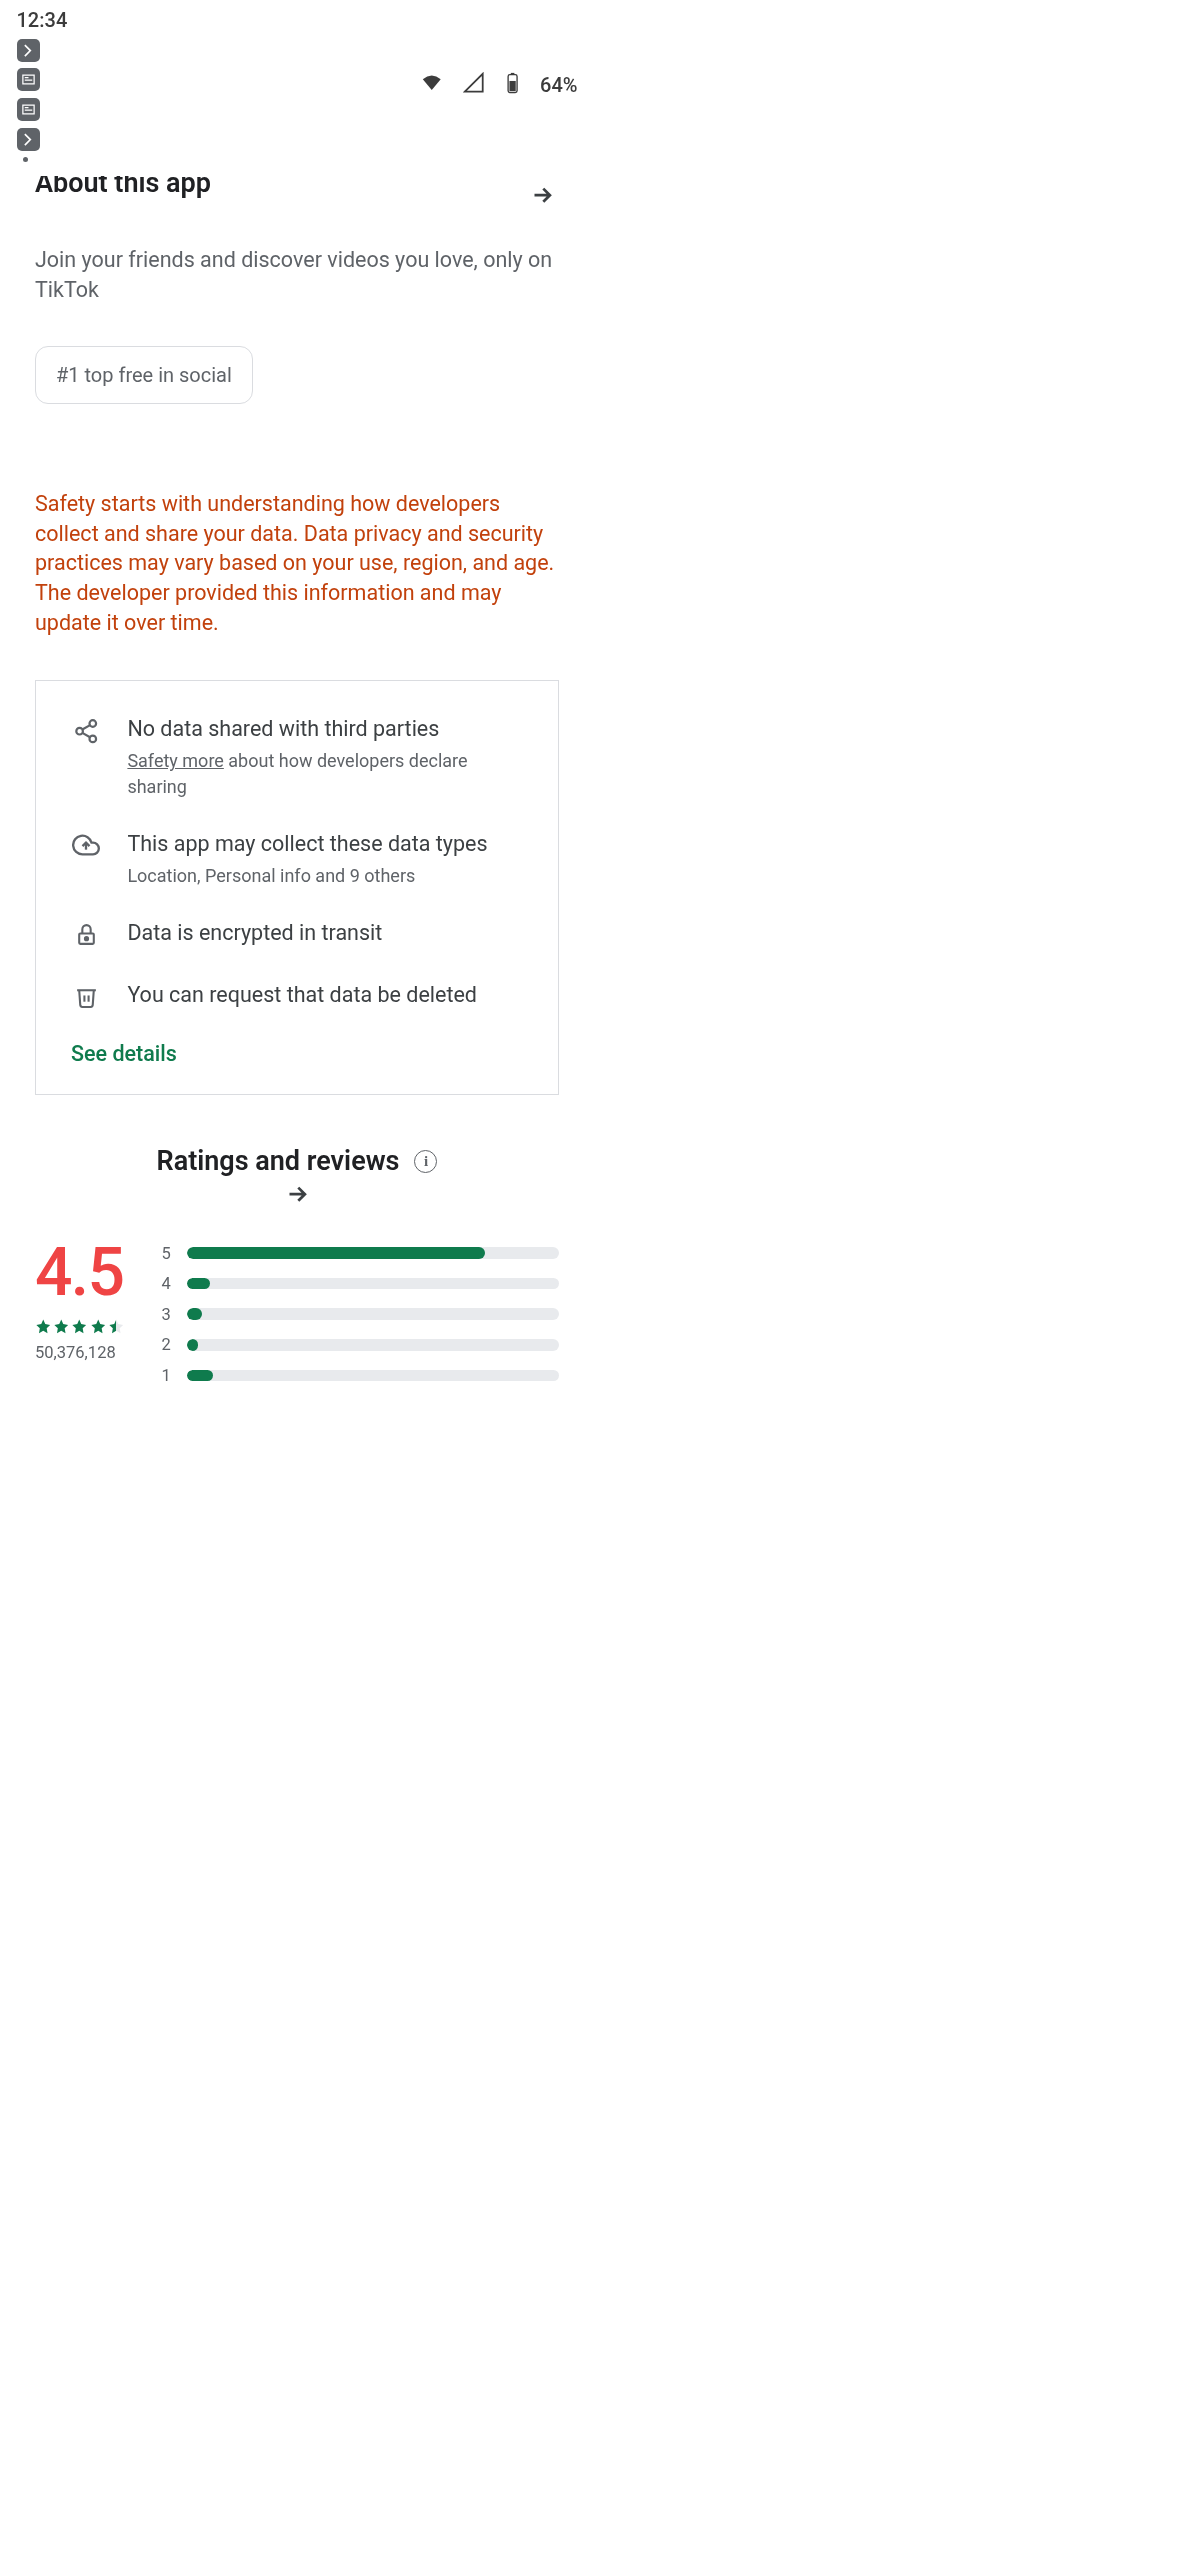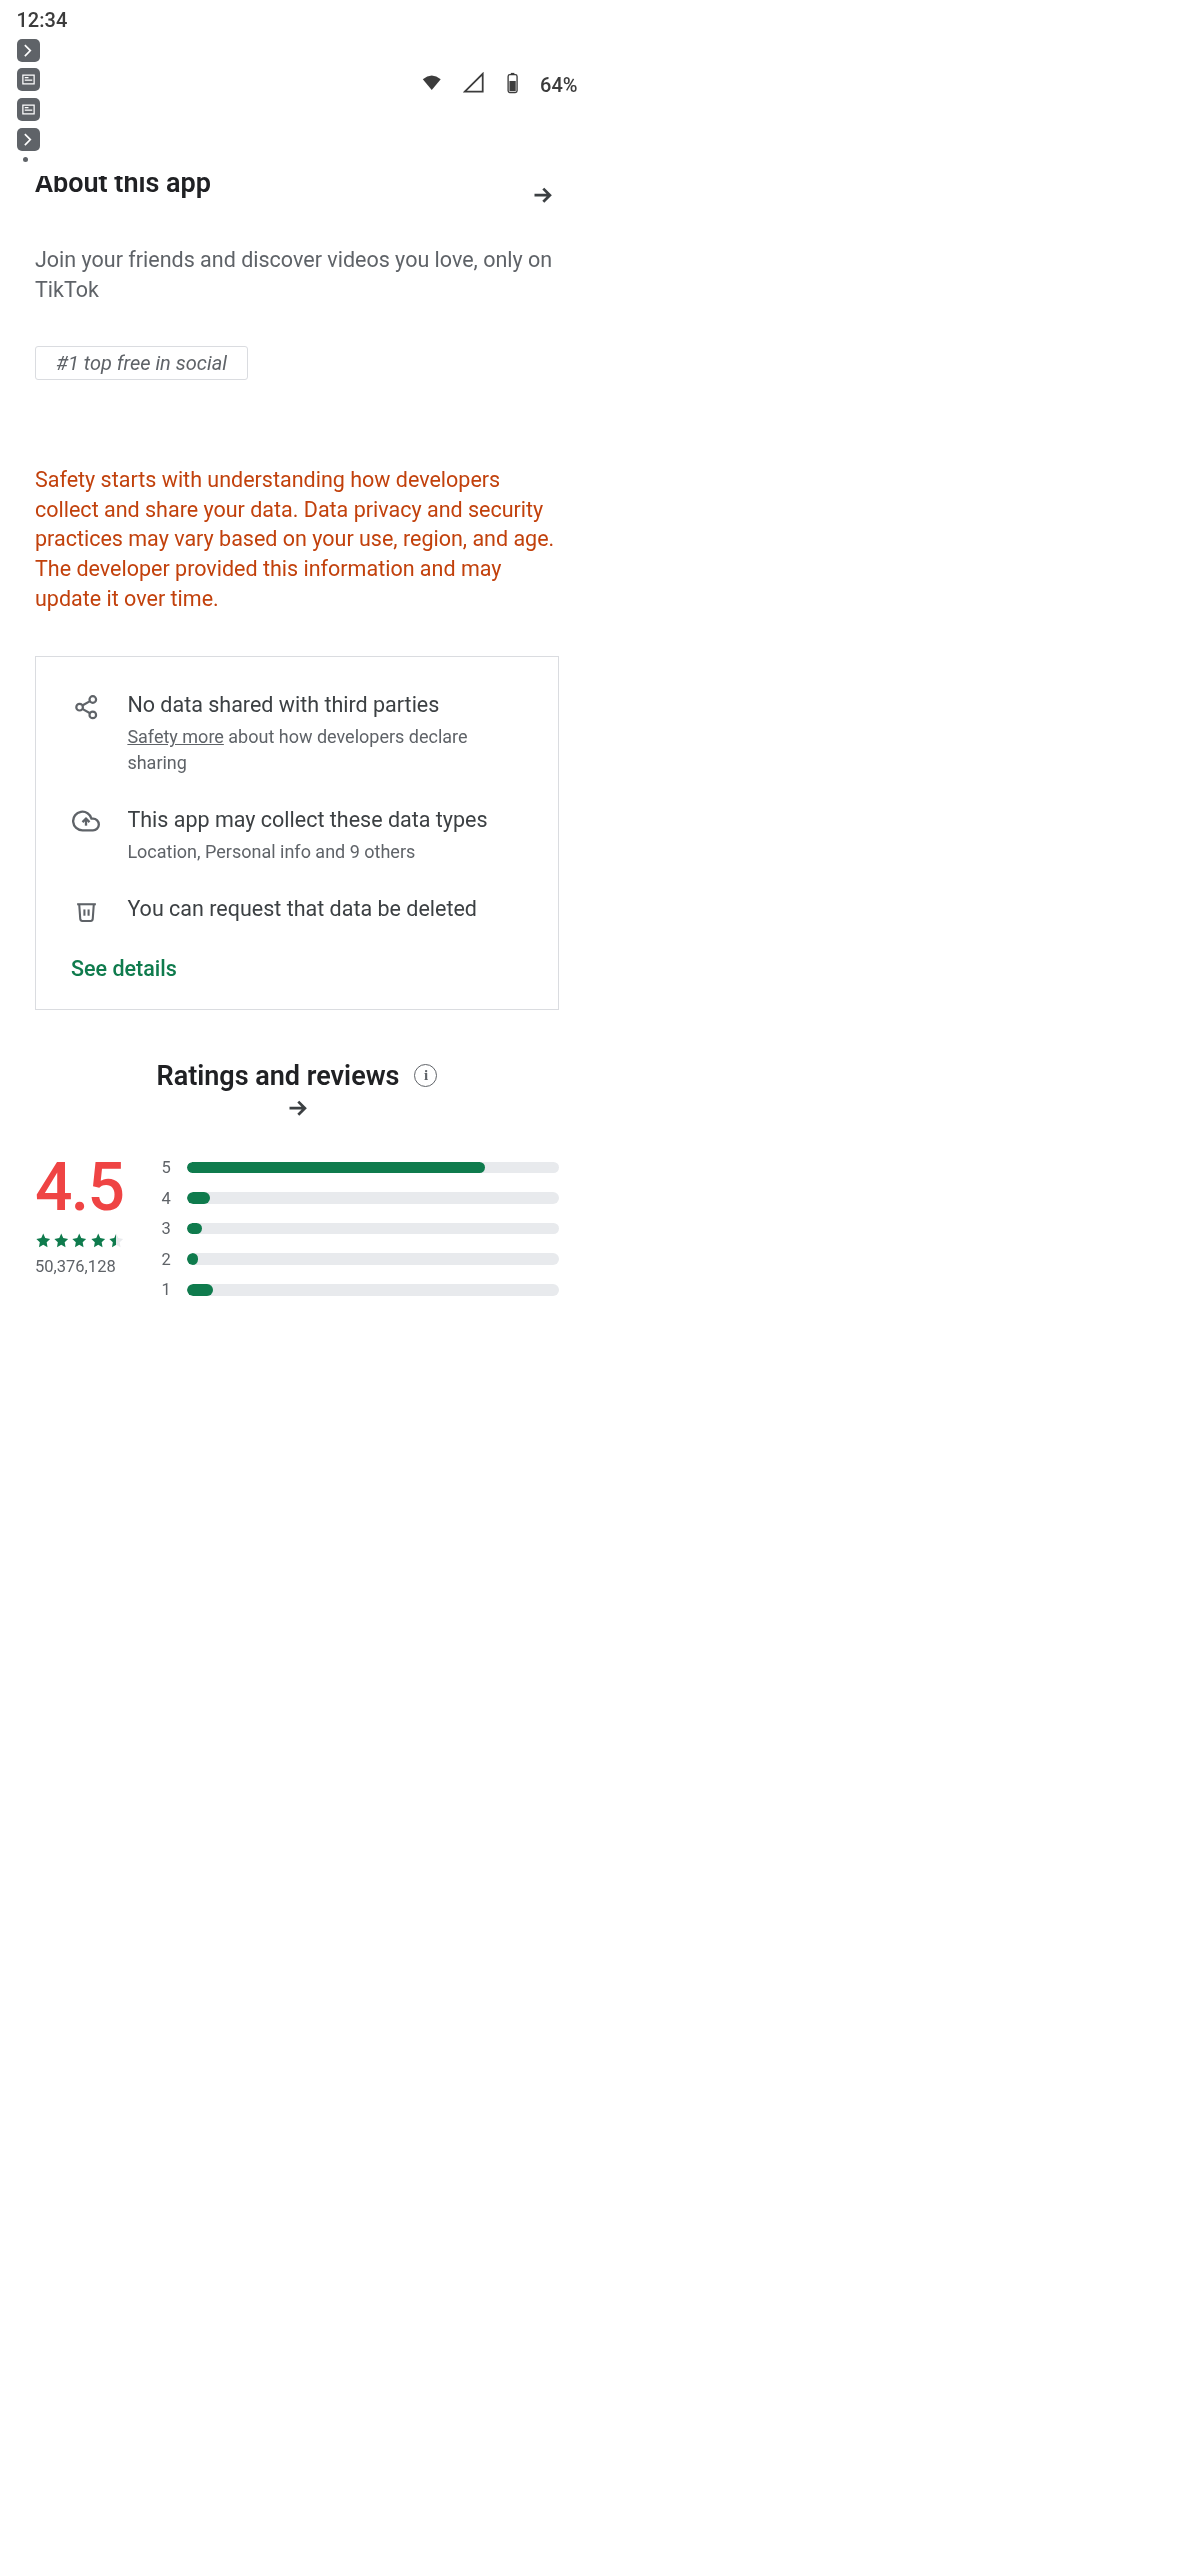--- a/index.html
+++ b/index.html
@@ -56,27 +56,26 @@
   }
   .desc {
     font-size: 21.5px;
     color: #5f6368;
     line-height: 1.4;
     margin-top: 33px;
   }
   .chip {
     display: inline-block;
     border: 0.8px solid #dadce0;
-    border-radius: 3px;
-    padding: 4px 20px;
+    border-radius: 13px;
+    padding: 16px 20px;
     font-size: 20px;
     color: #5f6368;
     margin-top: 41px;
     margin-bottom: 50px;
-    font-style: italic;
   }
   .data-safety-desc {
     font-size: 21.5px;
     color: #c2410c;
     line-height: 1.38;
     margin-top: 35px;
   }
   .safety-card {
     border: 0.8px solid #dadce0;
     border-radius: 0;
@@ -291,20 +290,32 @@
             <polyline points="12 16 12 10"></polyline>
             <polyline points="9 13 12 10 15 13"></polyline>
           </svg>
       </div>
       <div>
         <div class="safety-text-main">This app may collect these data types</div>
         <div class="safety-text-sub">Location, Personal info and 9 others</div>
       </div>
     </div>
 
+    <div class="safety-item">
+      <div class="safety-icon">
+        <svg width="25" height="25" viewBox="0 0 24 24" fill="none" stroke="#5f6368" stroke-width="2">
+            <rect x="5" y="11" width="14" height="10" rx="1"></rect>
+            <path d="M8 11V7a4 4 0 0 1 8 0v4"></path>
+            <circle cx="12" cy="16" r="1.5" fill="#5f6368"></circle>
+          </svg>
+      </div>
+      <div>
+        <div class="safety-text-main">Data is encrypted in transit</div>
+      </div>
+    </div>
 
     <div class="safety-item">
       <div class="safety-icon">
         <svg width="25" height="25" viewBox="0 0 24 24" fill="none" stroke="#5f6368" stroke-width="2">
             <polyline points="3 6 5 6 21 6"></polyline>
             <path d="M19 6l-1 14a2 2 0 0 1-2 2H8a2 2 0 0 1-2-2L5 6"></path>
             <line x1="10" y1="11" x2="10" y2="17"></line>
             <line x1="14" y1="11" x2="14" y2="17"></line>
           </svg>
       </div>

